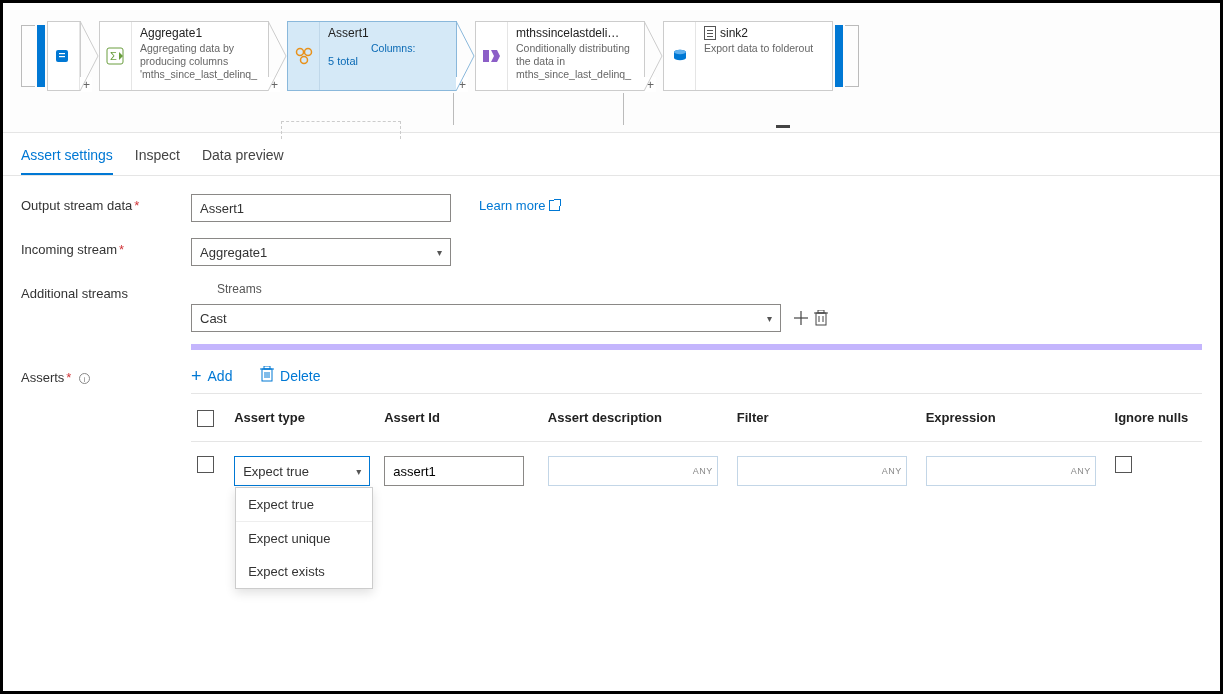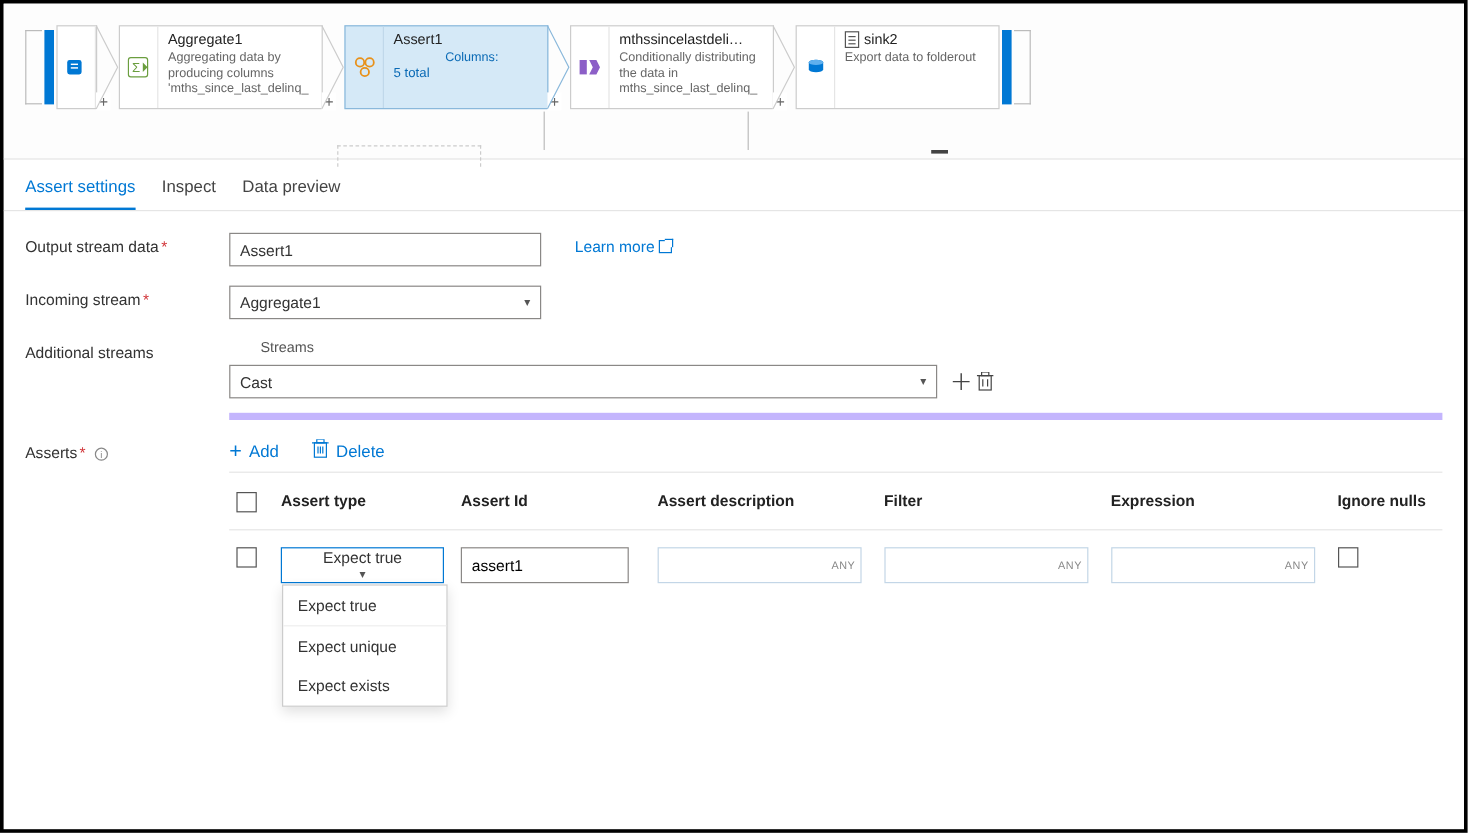--- a/index.html
+++ b/index.html
@@ -79,21 +79,21 @@
   .thead, .trow { display: flex; padding: 14px 0; gap: 14px; }
   .thead { font-size: 13px; color: #222; border-bottom: 1px solid #e5e5e5; font-weight: 600; padding: 16px 0 14px 0; }
   .col-chk { width: 30px; display: flex; justify-content: center; }
   .col-type { width: 140px; }
   .col-id { width: 154px; }
   .col-desc { width: 180px; }
   .col-filter { width: 180px; }
   .col-expr { width: 180px; }
   .col-ignore { width: 90px; text-align: left; }
 
-  .cell-select { width: 136px; height: 30px; border: 1px solid #0078d4; display: flex; align-items: center; justify-content: space-between; padding: 0 8px; font-size: 13px; cursor: pointer; position: relative; flex-direction: column; }
+  .cell-select { width: 136px; height: 30px; border: 1px solid #0078d4; display: flex; align-items: center; justify-content: space-between; padding: 0 8px; font-size: 13px; cursor: pointer; position: relative; }
   .cell-input { height: 30px; border: 1px solid #8a8886; padding: 0 8px; font-size: 13px; width: 140px; }
   .any-box { height: 30px; border: 1px solid #c3d6e7; background: #fff; width: 170px; position: relative; cursor: pointer; }
   .any-box .tag { position: absolute; right: 4px; top: 50%; transform: translateY(-50%); font-size: 9px; color: #888; letter-spacing: 0.5px; }
 
   .dropdown-pop { position: absolute; left: 0; top: 30px; width: 138px; background: #fff; border: 1px solid #ccc; box-shadow: 0 4px 10px rgba(0,0,0,0.12); z-index: 10; }
   .dropdown-pop .opt { padding: 9px 12px; font-size: 13px; color: #333; cursor: pointer; }
   .dropdown-pop .opt:first-child { border-bottom: 1px solid #eee; }
 
 </style>
 </head>

